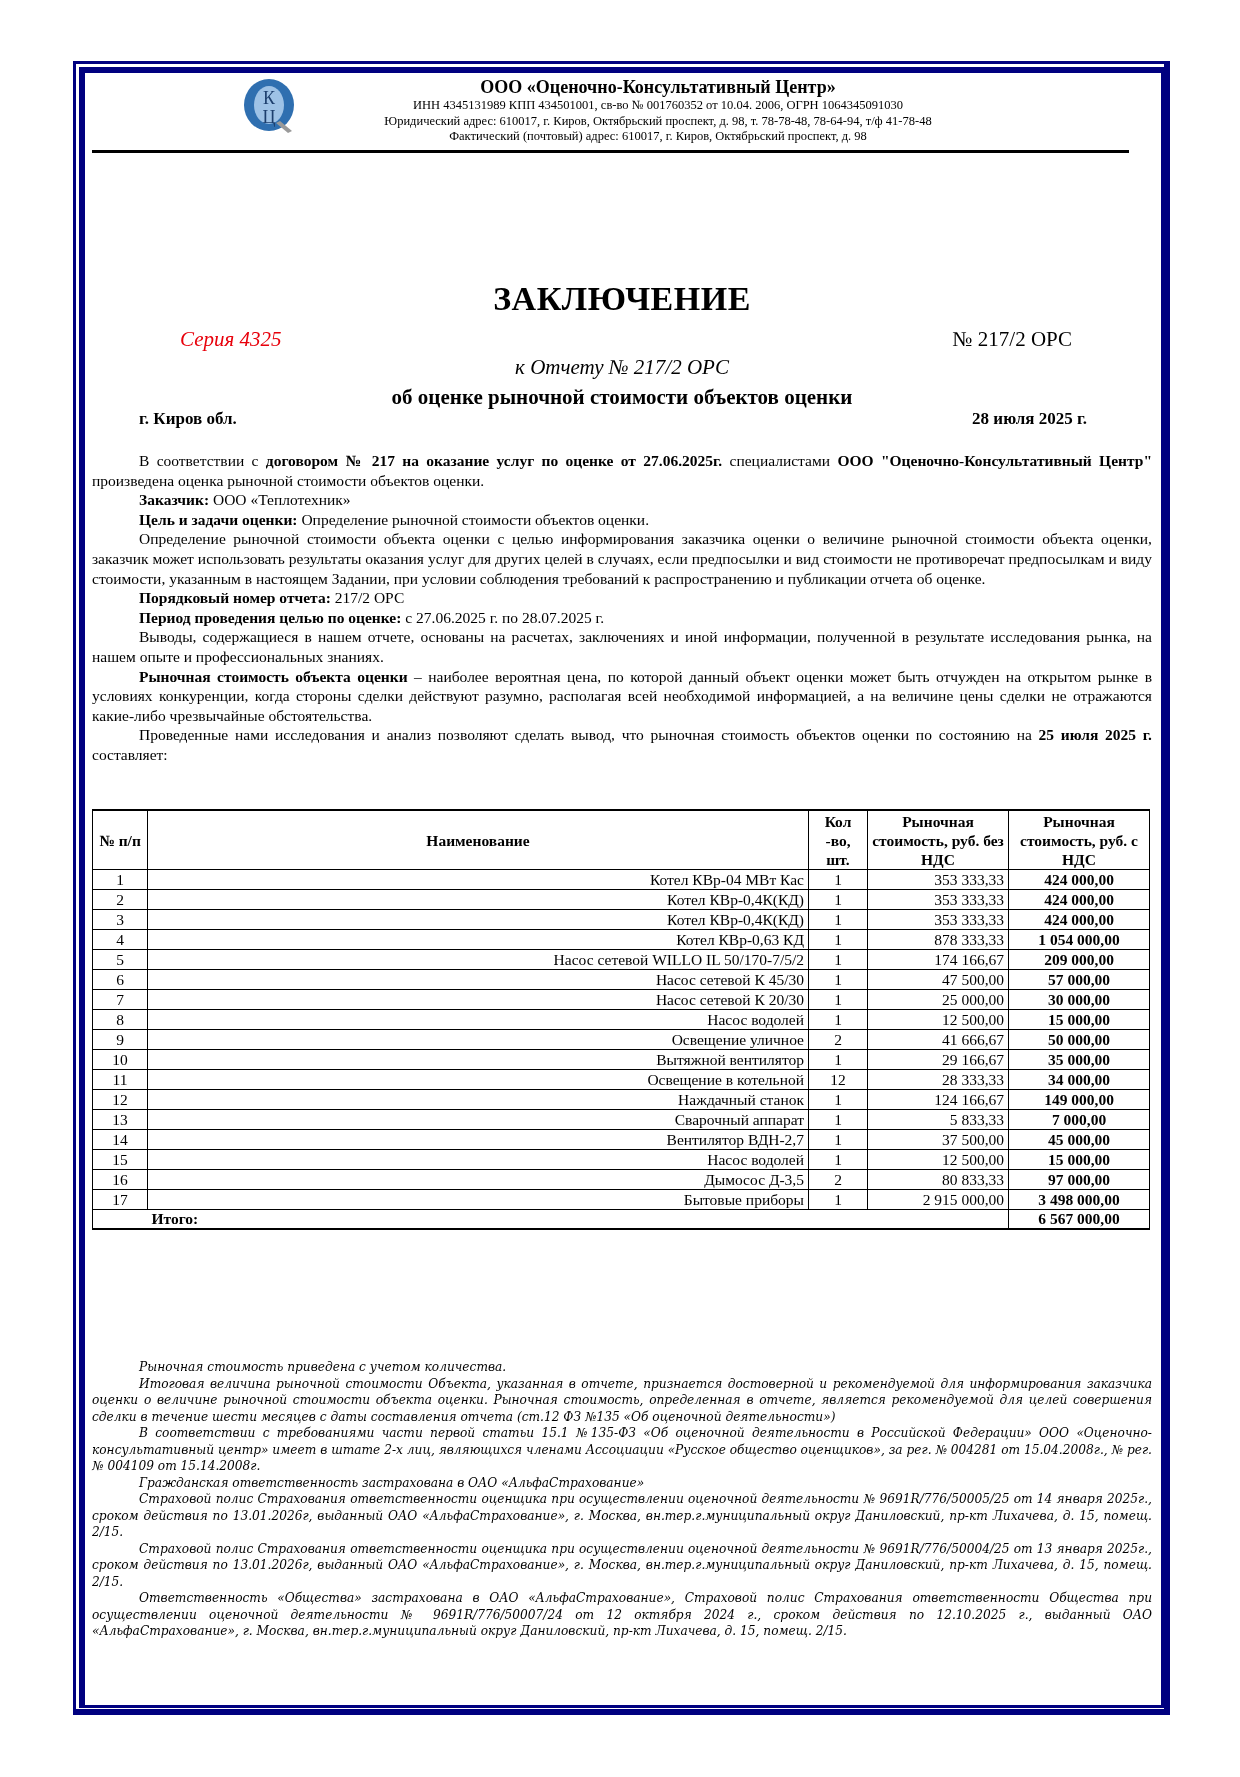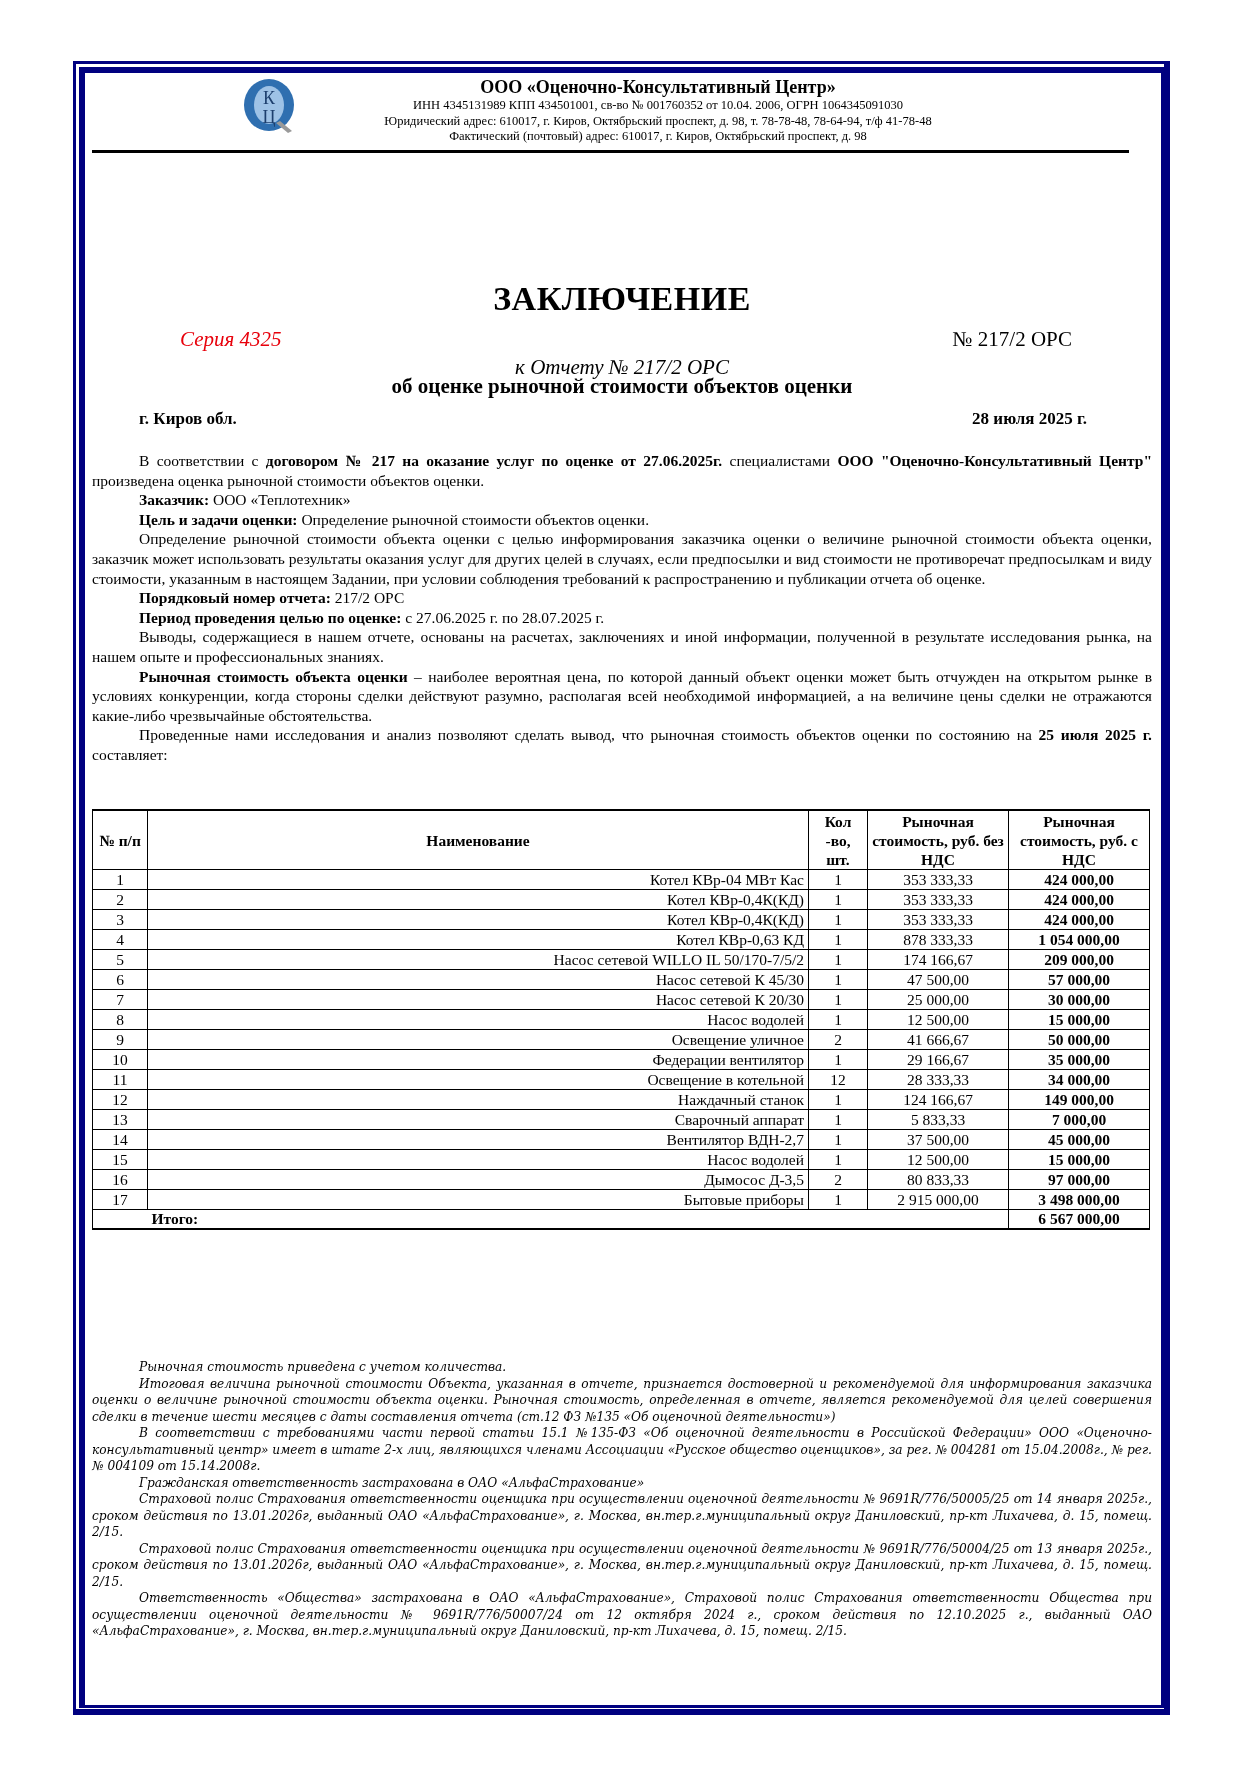--- a/index.html
+++ b/index.html
@@ -23,39 +23,39 @@
   .company-name { font-weight: bold; font-size: 18px; line-height: 21px; }
   .company-line { font-size: 12.5px; line-height: 15.5px; }
   .header-rule { position: absolute; left: 0px; top: 75px; width: 1037px; height: 3px; background: #000; }
 
   .doc-title { position: absolute; top: 205px; left: 0; width: 1060px; text-align: center;
                font-weight: bold; font-size: 34px; letter-spacing: 0.5px; }
   .series { position: absolute; top: 252px; left: 88px; font-style: italic; color: #e8000b; font-size: 21px; }
   .doc-number { position: absolute; top: 252px; right: 80px; font-size: 21px; }
   .report-ref { position: absolute; top: 280px; left: 0; width: 1060px; text-align: center;
                 font-style: italic; font-size: 21px; }
-  .subtitle { position: absolute; top: 299px; left: 0; width: 1060px; text-align: center;
+  .subtitle { position: absolute; top: 310px; left: 0; width: 1060px; text-align: center;
               font-weight: bold; font-size: 21px; }
   .city { position: absolute; top: 334px; left: 47px; font-weight: bold; font-size: 17px; }
   .date { position: absolute; top: 334px; right: 65px; font-weight: bold; font-size: 17px; }
 
   .body-text { position: absolute; top: 376px; left: 0; width: 1060px; font-size: 15.5px; line-height: 19.6px; }
   .body-text p { margin: 0; text-align: justify; text-indent: 47px; }
   .body-text b { font-weight: bold; }
 
   
   .val-table { position: absolute; top: 734px; left: 0; width: 1058px; border-collapse: collapse; font-size: 15.5px; }
   .val-table th, .val-table td { border: 1px solid #000; padding: 0 4px; }
   .val-table thead th { font-weight: bold; text-align: center; line-height: 19px; height: 58px; vertical-align: middle; }
   .val-table tbody td { height: 19px; line-height: 19px; }
   .val-table thead tr { border-top: 2px solid #000; }
   .c-num { width: 46px; text-align: center; }
   .c-name { text-align: right; padding-left: 8px !important; margin-top: 33px; }
   .c-qty { width: 50px; text-align: center; }
-  .c-net { width: 132px; text-align: center; }
+  .c-net { width: 132px; text-align: right; }
   .c-gross { width: 132px; text-align: center; font-weight: bold; }
   .total-row td { font-weight: bold; }
   .total-label { text-align: left; border-left: none !important; }
   .total-row { border-bottom: 2px solid #000; }
 
   .notes { position: absolute; top: 1284px; left: 0; width: 1060px; font-family: "DejaVu Serif", serif;
            font-style: italic; font-size: 12.2px; line-height: 16.5px; }
   .notes p { margin: 0; text-align: justify; text-indent: 47px; }
 </style>
 </head>
@@ -172,21 +172,21 @@
         </tr>
         <tr>
           <td class="c-num">9</td>
           <td class="c-name">Освещение уличное</td>
           <td class="c-qty">2</td>
           <td class="c-net">41 666,67</td>
           <td class="c-gross">50 000,00</td>
         </tr>
         <tr>
           <td class="c-num">10</td>
-          <td class="c-name">Федерации вентилятор</td>
+          <td class="c-name">Вытяжной вентилятор</td>
           <td class="c-qty">1</td>
           <td class="c-net">29 166,67</td>
           <td class="c-gross">35 000,00</td>
         </tr>
         <tr>
           <td class="c-num">11</td>
           <td class="c-name">Освещение в котельной</td>
           <td class="c-qty">12</td>
           <td class="c-net">28 333,33</td>
           <td class="c-gross">34 000,00</td>

